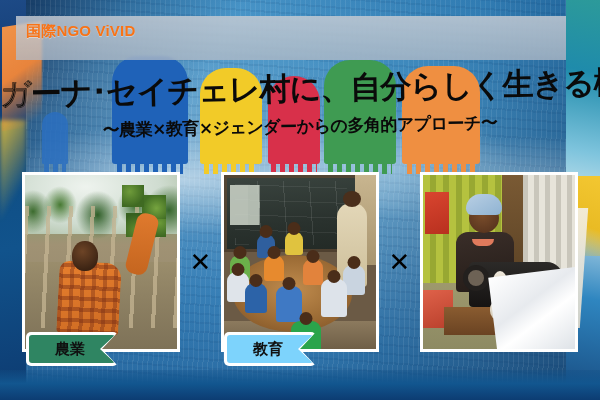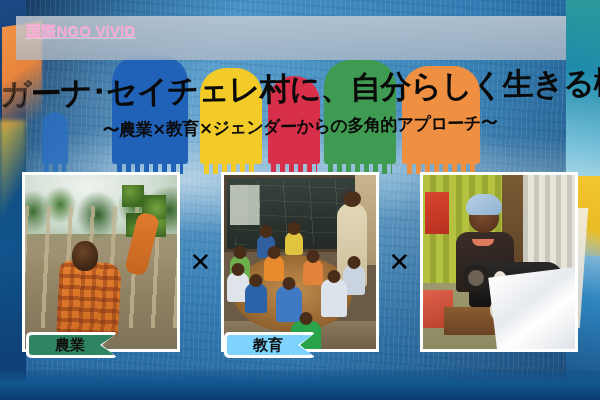--- a/index.html
+++ b/index.html
@@ -79,24 +79,23 @@
   }
 
   
   .header-strip {
     position: absolute; left: 16px; top: 16px; right: 34px; height: 44px;
     background: linear-gradient(180deg, rgba(200,205,212,0.82), rgba(176,186,198,0.78));
     backdrop-filter: blur(1px);
   }
   .brand {
     position: absolute; left: 26px; top: 22px;
-    font-size: 15px; font-weight: 700; color: #f9a8d4;
+    font-size: 15px; font-weight: 700; color: #f97316;
     letter-spacing: 0.2px; white-space: nowrap;
     text-shadow: 0 1px 0 rgba(255,255,255,0.35);
-    text-decoration: underline;
   }
 
   
   .strokes { position: absolute; left: 0; top: 36px; width: 100%; height: 128px; }
   .stroke {
     position: absolute; bottom: 0;
     border-radius: 26px 26px 3px 3px;
     filter: blur(0.3px);
   }
   .stroke::after {
@@ -258,21 +257,21 @@
   .ph-sew .spool2{ position:absolute; left:44%; top:72%; width:16px; height:20px;
     background: linear-gradient(180deg,#efe9dc,#cfc6b3); border-radius: 8px/9px; }
   .ph-sew .bench { position:absolute; left:14%; bottom:8%; width:62%; height:16%;
     background: linear-gradient(180deg,#8a5c30,#6a4322); }
   .ph-sew .cloth { position:absolute; right:-4%; bottom:-4%; width:58%; height:48%;
     background: linear-gradient(150deg,#ffffff 0%, #e7eaee 38%, #ffffff 56%, #d8dde3 100%);
     transform: rotate(-7deg); }
   .ph-sew .chair { position:absolute; left:-2%; bottom:12%; width:22%; height:22%;
     background: linear-gradient(160deg,#e0624a,#b9402c); }
   .ribbon-wrap {
-    position: absolute; height: 26px;
+    position: absolute; height: 34px;
     background: #ffffff;
     border-radius: 5px;
     clip-path: polygon(0 0, 100% 0, calc(100% - 16px) 50%, 100% 100%, 0 100%);
     padding: 3px;
   }
   .ribbon-inner {
     height: 100%;
     display: flex; align-items: center; justify-content: center;
     padding: 0 14px 0 10px;
     font-size: 15px; font-weight: 700; color: #101010;

